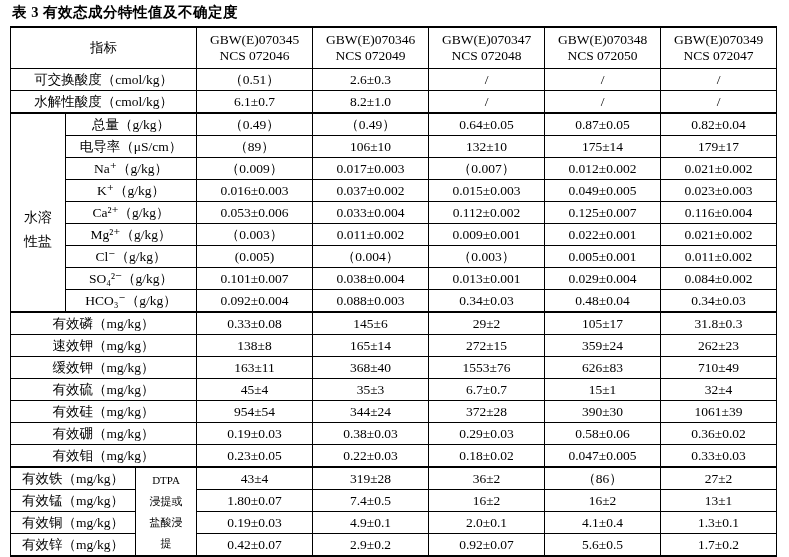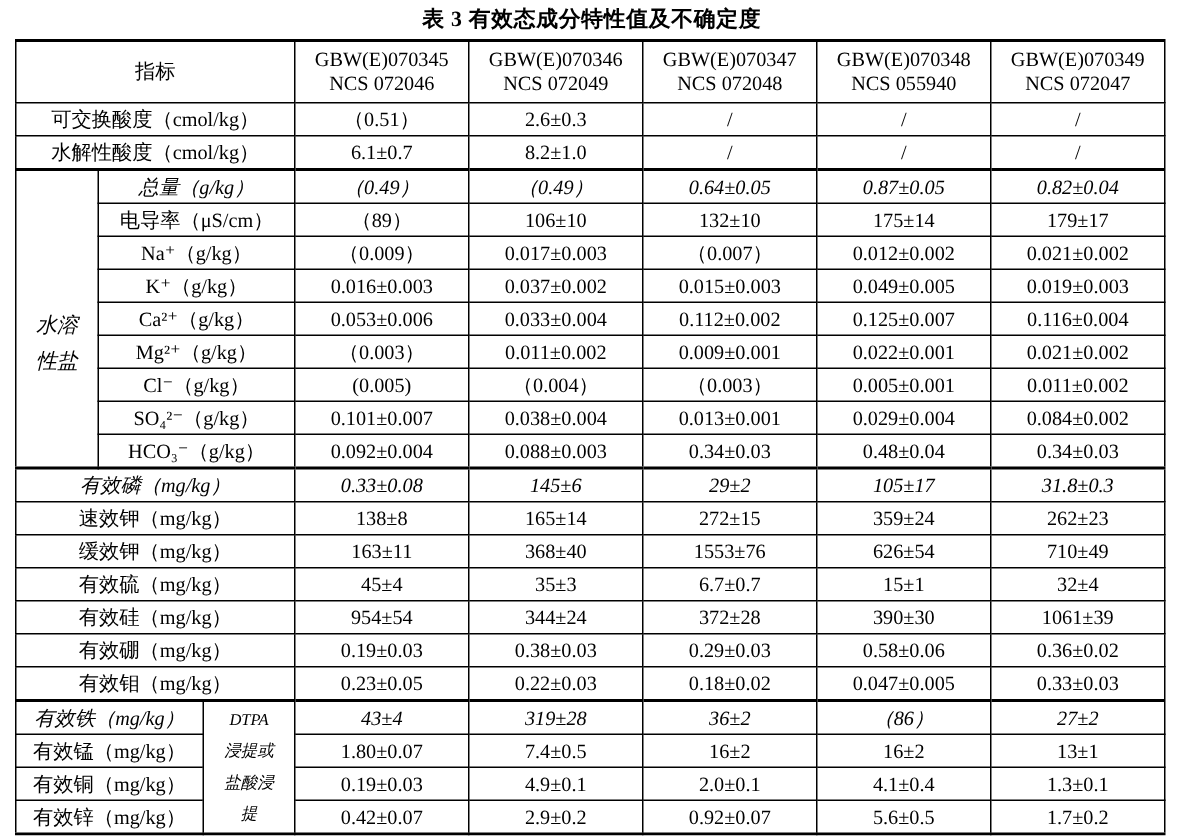--- a/index.html
+++ b/index.html
@@ -1,35 +1,36 @@
 <!DOCTYPE html>
 <html><head>
 <meta charset="utf-8">
 <style>
   html,body{margin:0;padding:0;}
   body{
     width:789px;height:557px;overflow:hidden;background:#ffffff;color:#000;
     font-family:"Liberation Serif","DejaVu Serif",serif;
   }
   .title{
-    text-align:center;font-weight:bold;font-size:14.5px;padding-top:3px;
+    font-weight:bold;font-size:14.5px;padding-top:3px;
     letter-spacing:0.5px;
+    padding-left:12px;
   }
   table.tbl{
     border-collapse:collapse;table-layout:fixed;width:766px;
     margin:4px 0 0 10px;
     border:1px solid #000;border-top:2px solid #000;border-bottom:2px solid #000;
   }
   .tbl td,.tbl th{
     border:1px solid #000;text-align:center;vertical-align:middle;
     font-weight:normal;font-size:13.5px;line-height:1.15;
     padding:0 2px;height:21px;overflow:hidden;
   }
   .tbl th{height:40px;}
-  tr.sect > td{border-top:2px solid #000;font-style:italic;}
+  tr.sect > td{border-top:2px solid #000;}
   .vwrap{display:inline-block;width:2.1em;line-height:1.7;font-size:14px;margin-top:34px;}
   .dtpa{display:inline-block;width:3.3em;line-height:21px;font-size:11px;}
 </style>
 </head>
 <body>
 
 <div class="title">表 3 有效态成分特性值及不确定度</div>
 
 <table class="tbl">
   <colgroup>
@@ -53,21 +54,21 @@
     <th>
       <div>GBW(E)070346</div>
       <div>NCS 072049</div>
     </th>
     <th>
       <div>GBW(E)070347</div>
       <div>NCS 072048</div>
     </th>
     <th>
       <div>GBW(E)070348</div>
-      <div>NCS 055940</div>
+      <div>NCS 072050</div>
     </th>
     <th>
       <div>GBW(E)070349</div>
       <div>NCS 072047</div>
     </th>
   </tr>
 
   <tr>
     <td colspan="3">可交换酸度（cmol/kg）</td>
     <td>（0.51）</td>
@@ -113,21 +114,21 @@
     <td>0.012±0.002</td>
     <td>0.021±0.002</td>
   </tr>
 
   <tr>
     <td colspan="2">K⁺（g/kg）</td>
     <td>0.016±0.003</td>
     <td>0.037±0.002</td>
     <td>0.015±0.003</td>
     <td>0.049±0.005</td>
-    <td>0.019±0.003</td>
+    <td>0.023±0.003</td>
   </tr>
 
   <tr>
     <td colspan="2">Ca²⁺（g/kg）</td>
     <td>0.053±0.006</td>
     <td>0.033±0.004</td>
     <td>0.112±0.002</td>
     <td>0.125±0.007</td>
     <td>0.116±0.004</td>
   </tr>
@@ -184,21 +185,21 @@
     <td>272±15</td>
     <td>359±24</td>
     <td>262±23</td>
   </tr>
 
   <tr>
     <td colspan="3">缓效钾（mg/kg）</td>
     <td>163±11</td>
     <td>368±40</td>
     <td>1553±76</td>
-    <td>626±54</td>
+    <td>626±83</td>
     <td>710±49</td>
   </tr>
 
   <tr>
     <td colspan="3">有效硫（mg/kg）</td>
     <td>45±4</td>
     <td>35±3</td>
     <td>6.7±0.7</td>
     <td>15±1</td>
     <td>32±4</td>

